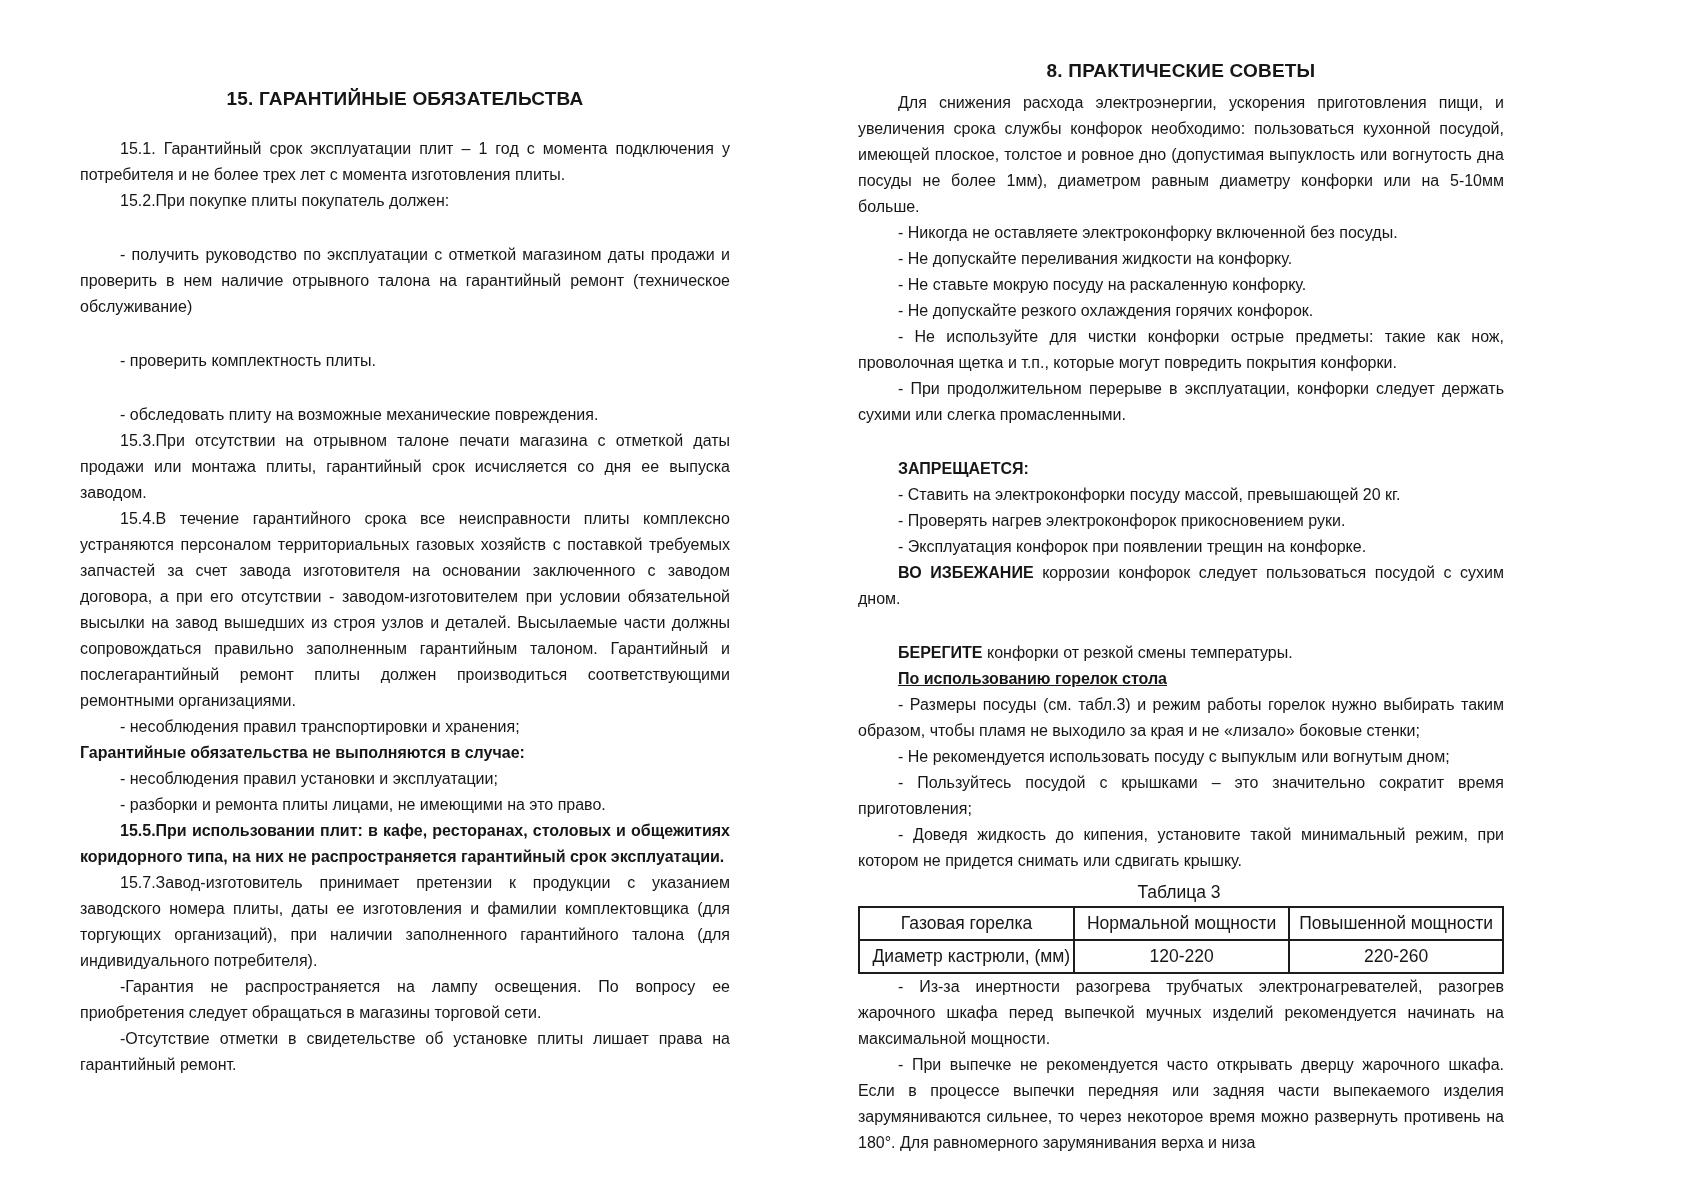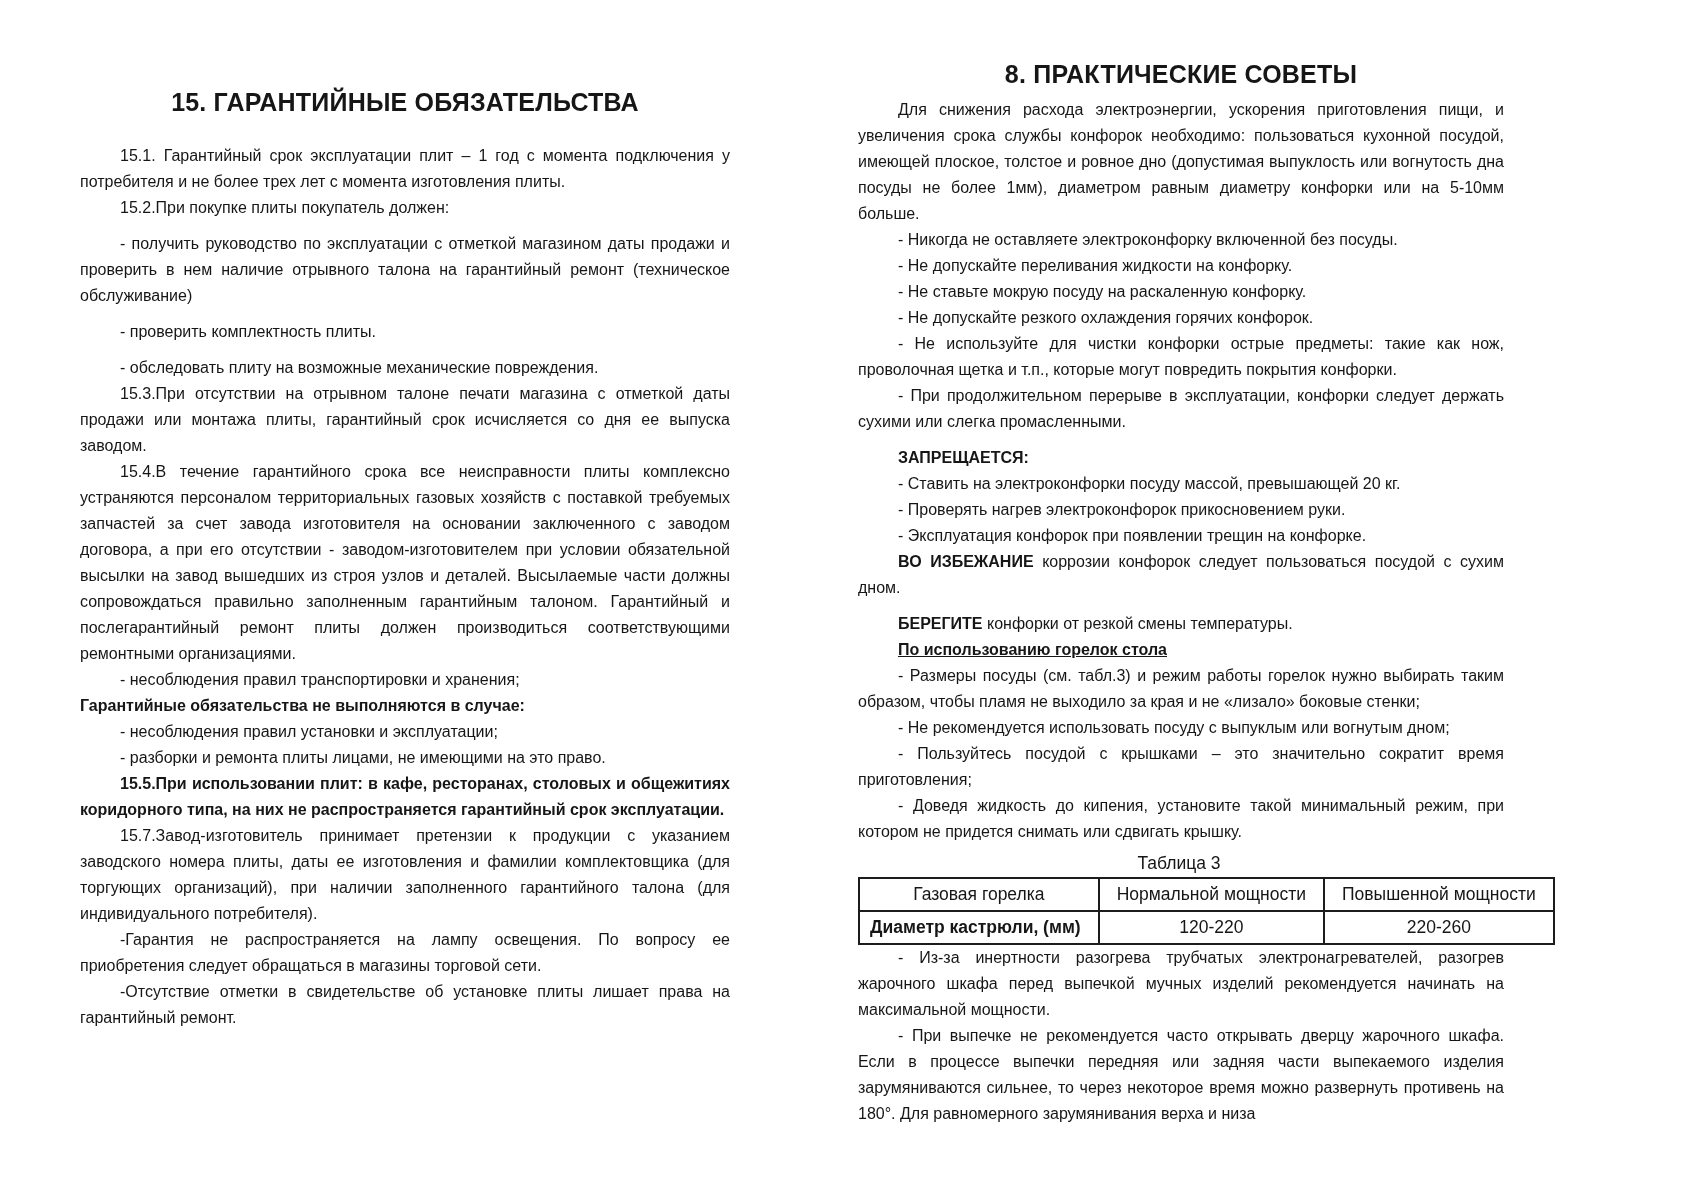--- a/index.html
+++ b/index.html
@@ -8,49 +8,49 @@
     background:#ffffff;
     overflow:hidden;
     position:relative;
     font-family:"Liberation Sans", sans-serif;
     color:#161616;
   }
   .page{position:absolute;top:0;}
   .page-left{left:80px;width:650px;top:88px;}
   .page-right{left:858px;width:646px;top:60px;}
   .doc-title{
-    text-align:center;font-weight:bold;font-size:25px;
+    text-align:center;font-weight:bold;font-size:19px;
     margin-bottom:26px;letter-spacing:.2px;
   }
   .page-right .doc-title{margin-bottom:8px;}
   .para{
     font-size:16px;line-height:26px;
     text-align:justify;
   }
   .ind{text-indent:40px;}
   .noind{text-indent:0;}
   .bold{font-weight:bold;}
   .hu{font-weight:bold;text-decoration:underline;text-indent:40px;text-align:left;}
-  .gap-s{margin-top:10px;}
+  .gap-s{margin-top:28px;}
   .gap-m{margin-top:26px;}
   .table-caption{
     font-size:17.5px;line-height:24px;text-align:center;
     margin-top:6px;padding-right:4px;
   }
   table.burners{
     border-collapse:collapse;width:100%;
     margin-top:2px;
   }
   table.burners th, table.burners td{
     border:2px solid #1c1c1c;
     font-size:17.5px;font-weight:normal;
-    padding:2px 17px;height:27px;
+    padding:2px 3px;height:27px;
     text-align:center;white-space:nowrap;
   }
-  table.burners td.first{text-align:right;padding-left:10px;font-weight:bold;}
+  table.burners td.first{text-align:right;padding-left:10px;}
   table.burners th{width:33.4%;}
 </style>
 </head>
 <body>
 
 <div class="page page-left">
   <div class="doc-title">15. ГАРАНТИЙНЫЕ ОБЯЗАТЕЛЬСТВА</div>
   <div id="left-paras">
       <div class="para ind">15.1. Гарантийный срок эксплуатации плит – 1 год с момента подключения у потребителя и не более трех лет с момента изготовления плиты.</div>
       <div class="para ind">15.2.При покупке плиты покупатель должен:</div>

